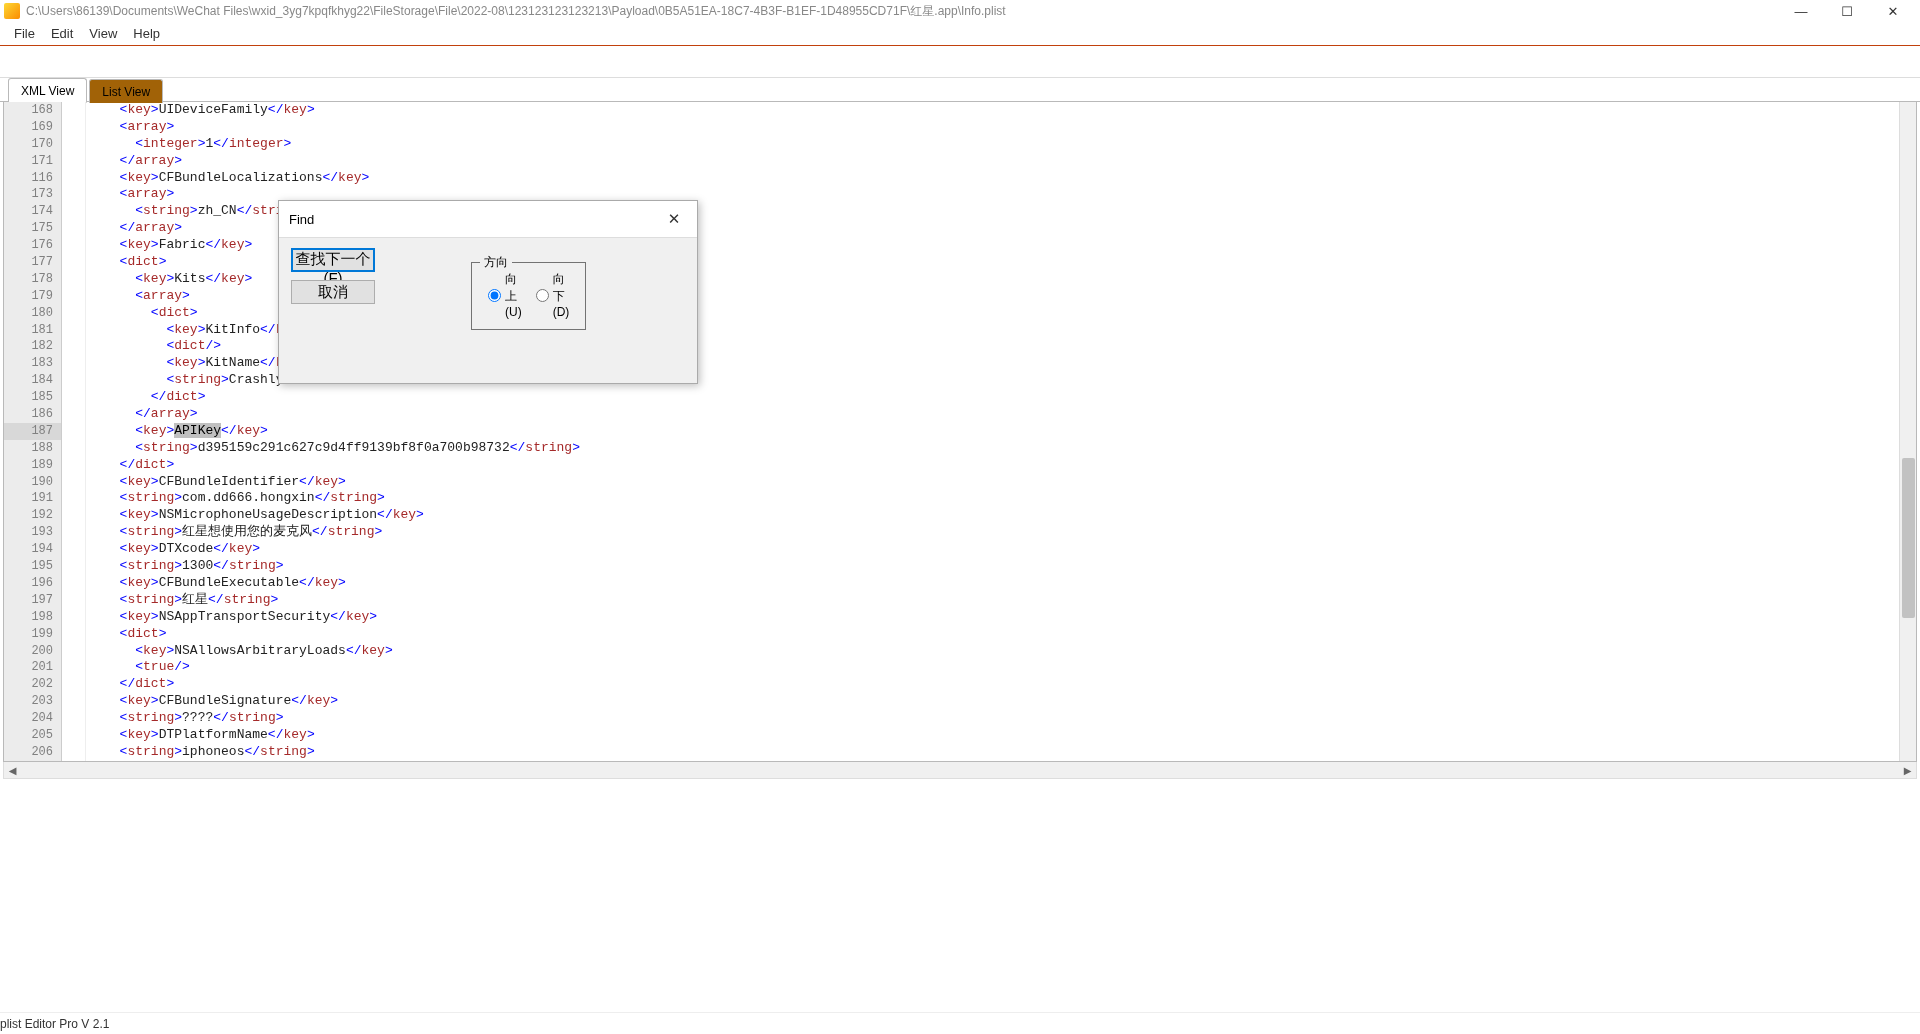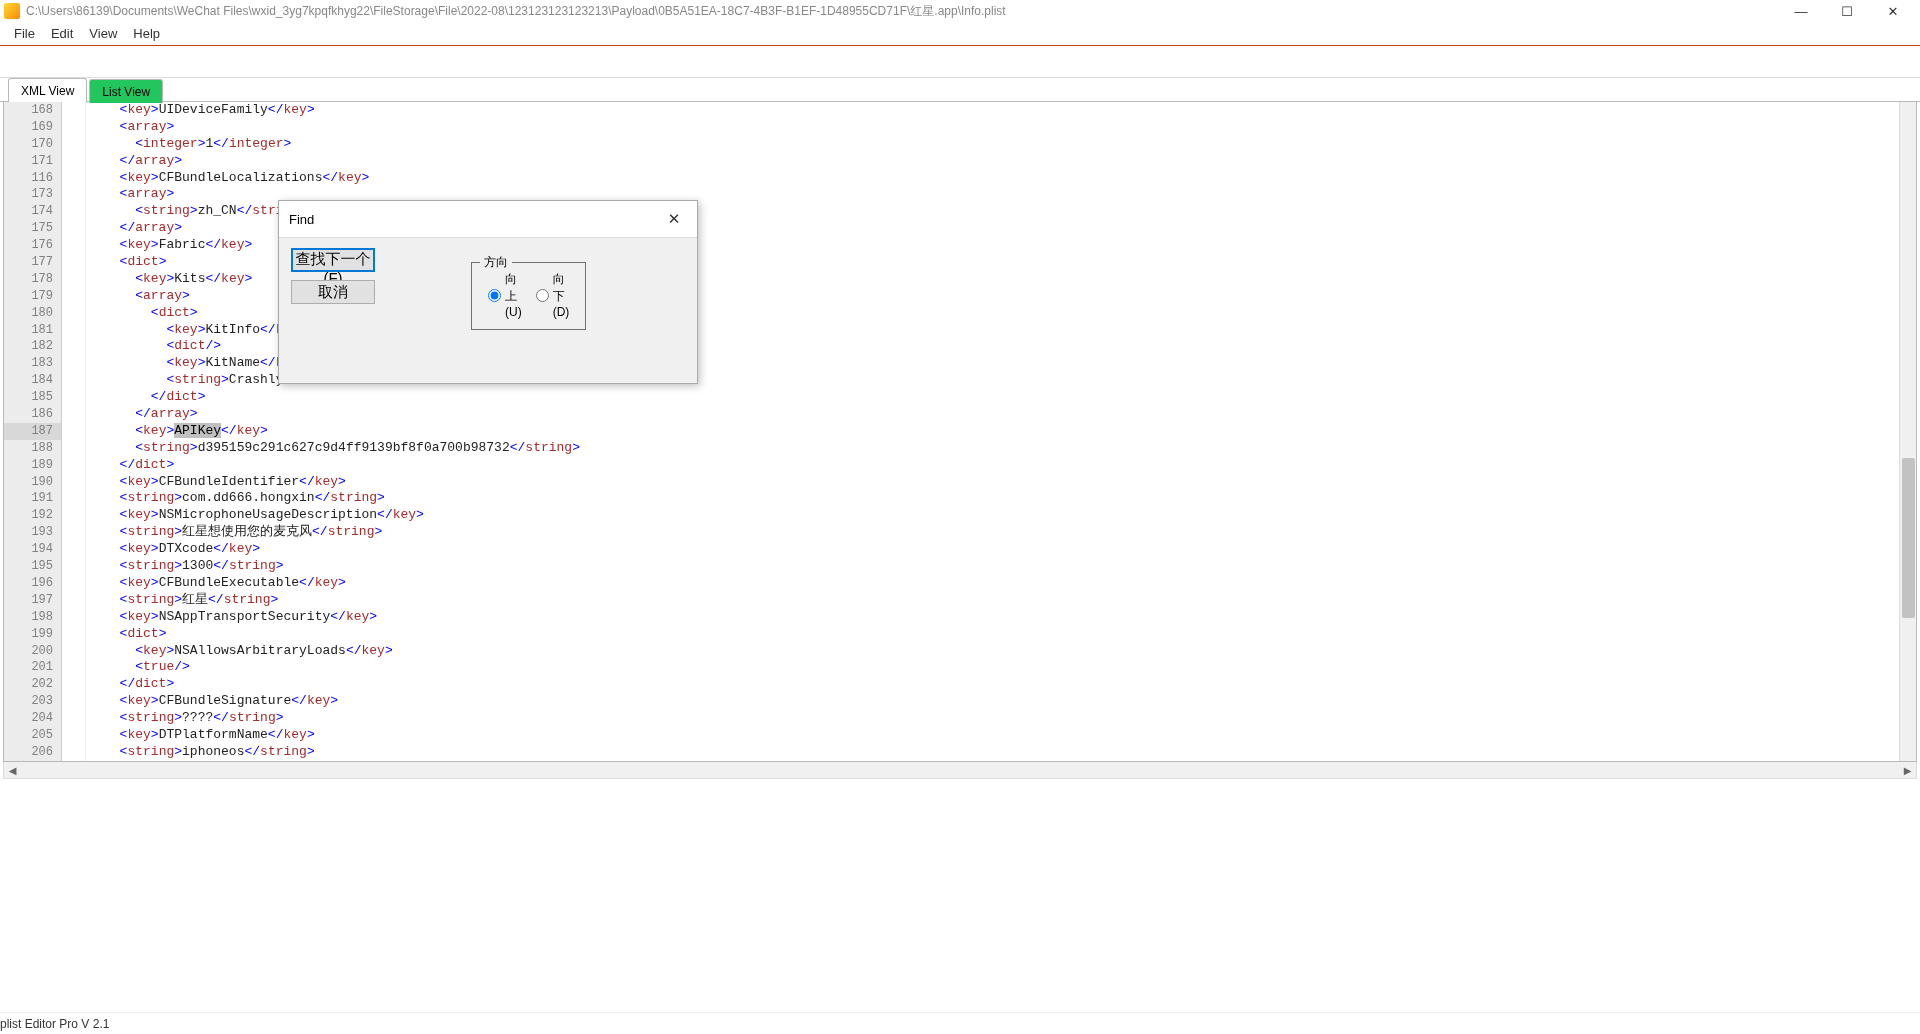--- a/index.html
+++ b/index.html
@@ -10,21 +10,21 @@
 .titlebar .path { color: #888; font-size: 12px; flex: 1; white-space: nowrap; overflow: hidden; }
 .window-controls { display: flex; gap: 0; }
 .window-controls .wc { width: 46px; height: 22px; display: flex; align-items: center; justify-content: center; color: #333; font-size: 13px; }
 
 .menubar { height: 24px; display: flex; align-items: center; padding: 0 6px; border-bottom: 1px solid #c2410c; }
 .menubar .mitem { padding: 3px 8px; color: #333; font-size: 13px; }
 
 .spacer { height: 32px; background: #fff; border-bottom: 1px solid #ddd; }
 
 .tabstrip { height: 24px; display: flex; align-items: center; padding-left: 8px; border-bottom: 1px solid #b9b9b9; background: #fff; }
-.tab { padding: 5px 12px 4px; font-size: 12px; border: 1px solid #b9b9b9; border-bottom: none; background: #22c55e; margin-right: 2px; position: relative; top: 1px; border-top-left-radius: 3px; border-top-right-radius: 3px; }
+.tab { padding: 5px 12px 4px; font-size: 12px; border: 1px solid #b9b9b9; border-bottom: none; background: #a16207; margin-right: 2px; position: relative; top: 1px; border-top-left-radius: 3px; border-top-right-radius: 3px; }
 .tab.active { background: #fff; border-bottom: 1px solid #fff; }
 
 .editor-area { position: relative; height: 660px; border: 1px solid #b9b9b9; border-top:none; margin: 0 3px; display: flex; }
 .gutter { width: 58px; background: #ececec; border-right: 1px solid #ccc; display: flex; flex-direction: column; }
 .gutter .ln { height: 16.9px; line-height: 16.9px; text-align: right; padding-right: 8px; color: #808080; font-family: Consolas, 'Courier New', monospace; font-size: 12px; }
 .gutter .ln.hl { background: #d8d8d8; }
 .fold-gutter { width: 24px; background: #fff; border-right: 1px solid #eee; }
 .code { flex: 1; font-family: Consolas, 'Courier New', monospace; font-size: 13px; line-height: 16.9px; white-space: pre; padding-left: 18px; overflow: hidden; position: relative; }
 .code-line { height: 16.9px; }
 .tag-b { color: #0000ff; }

